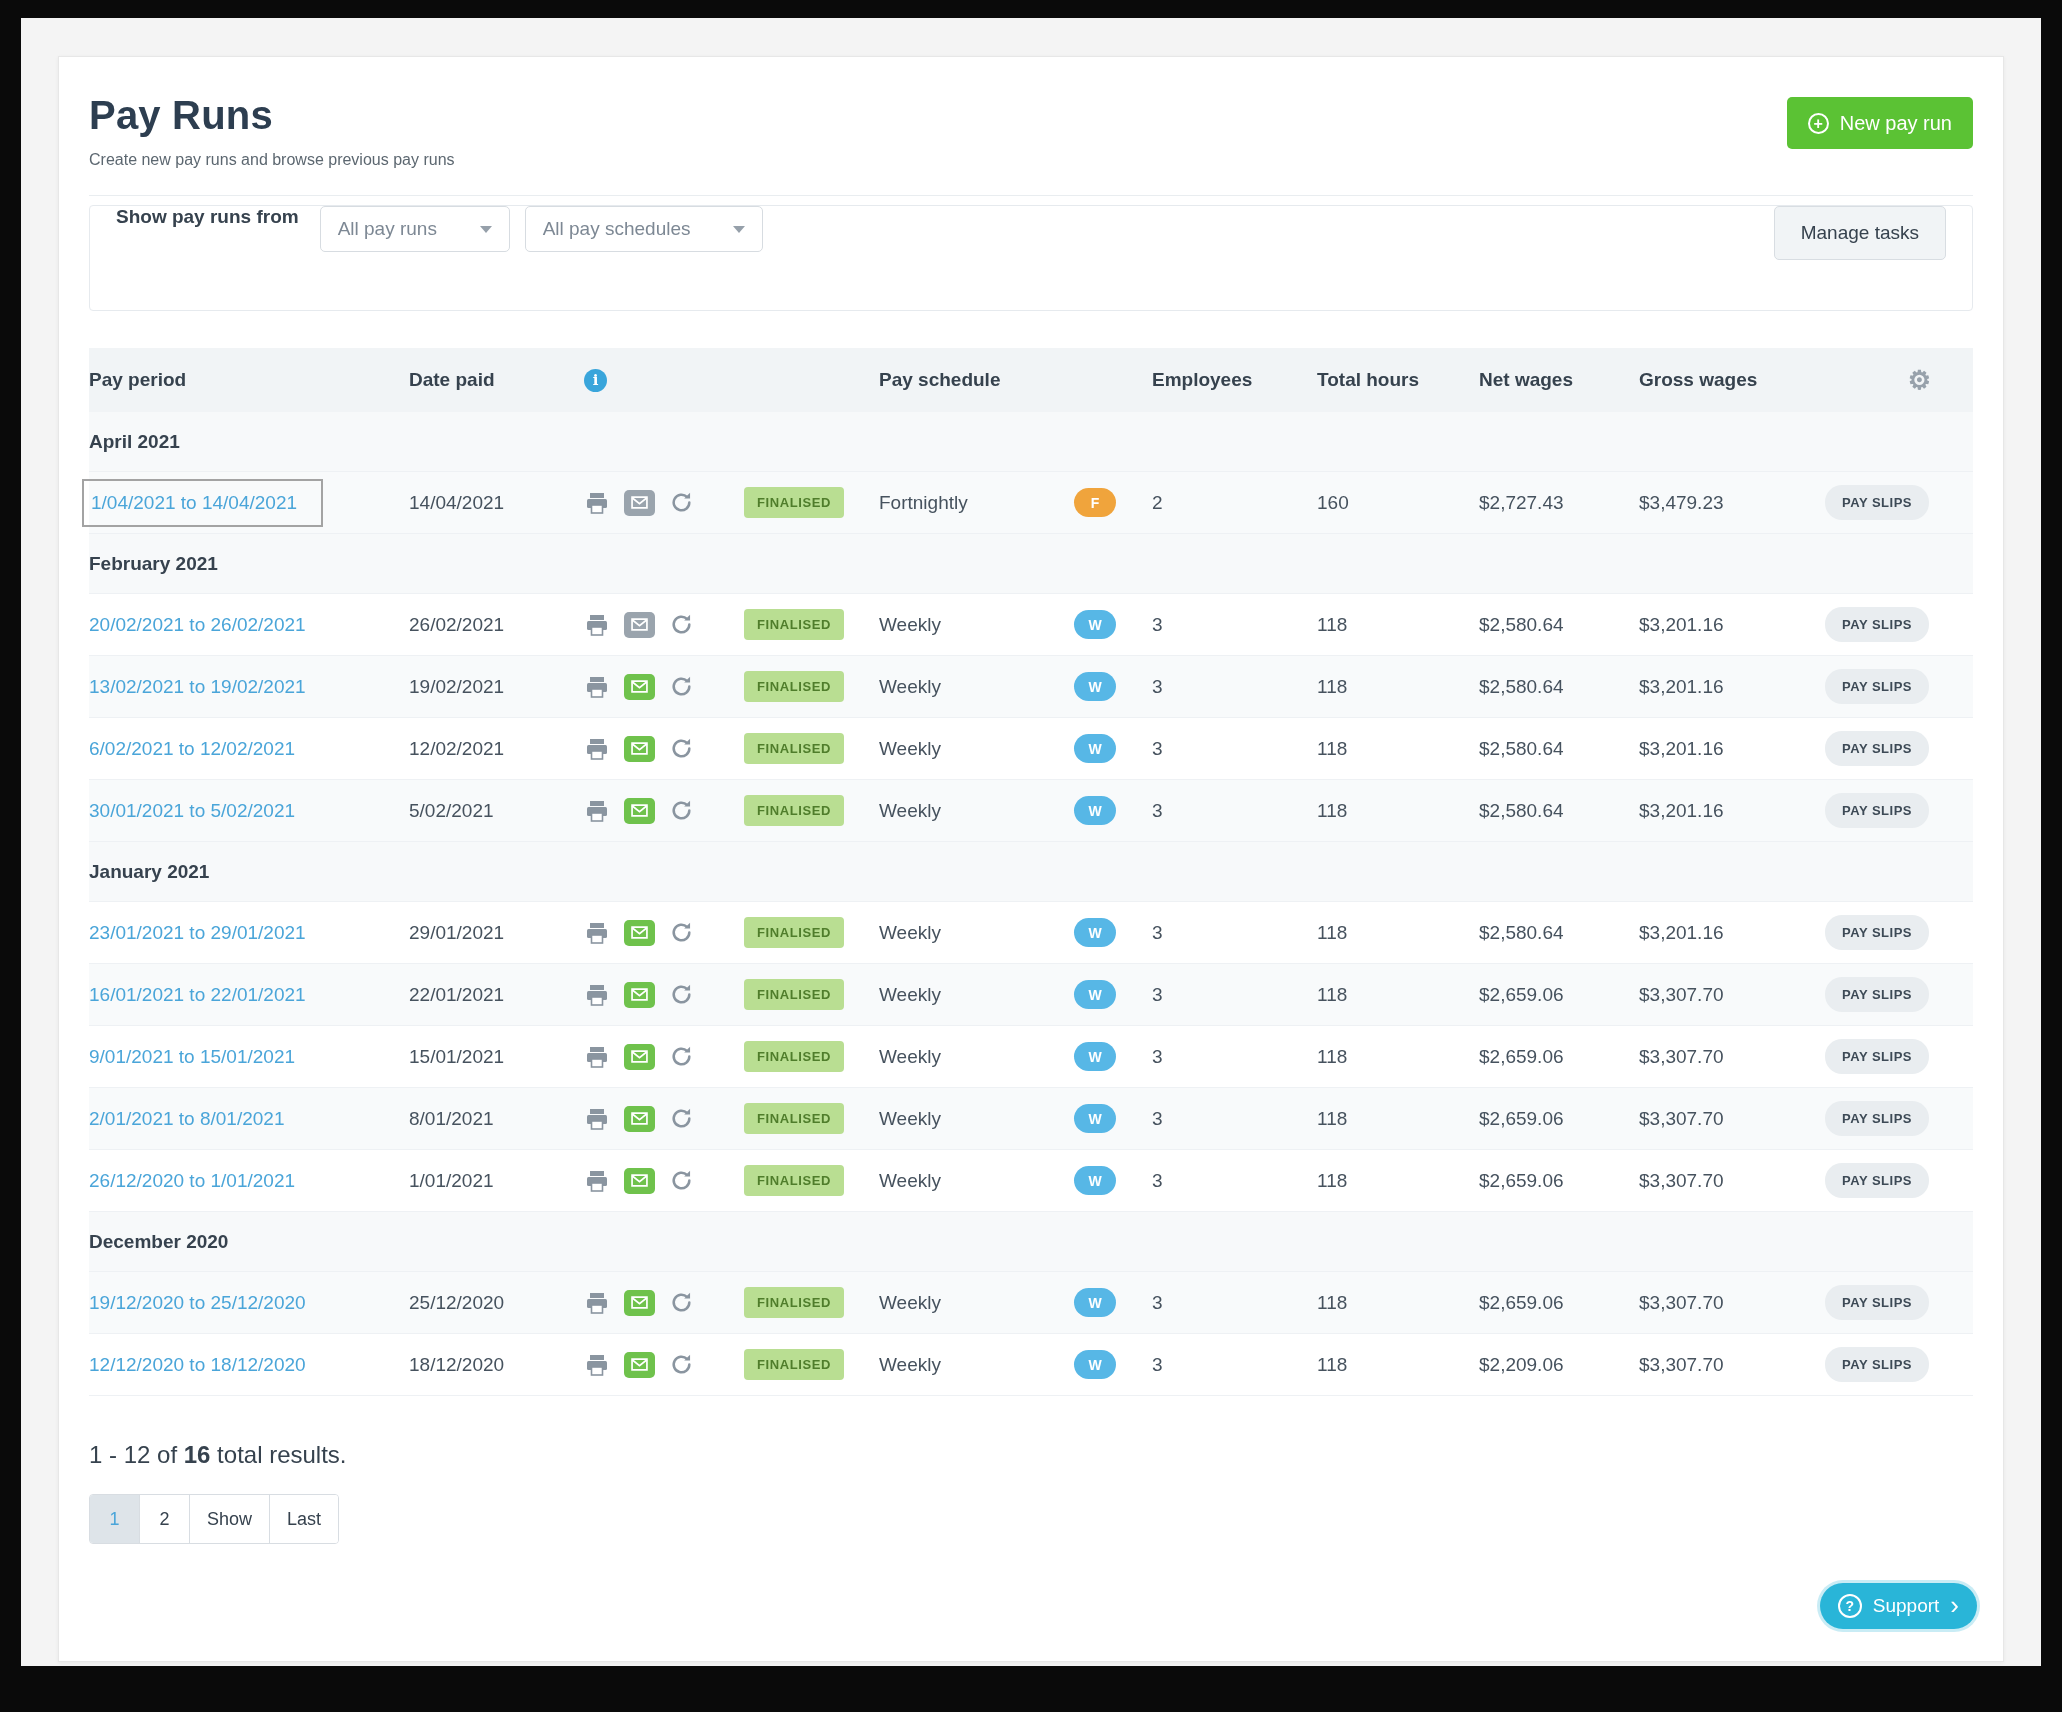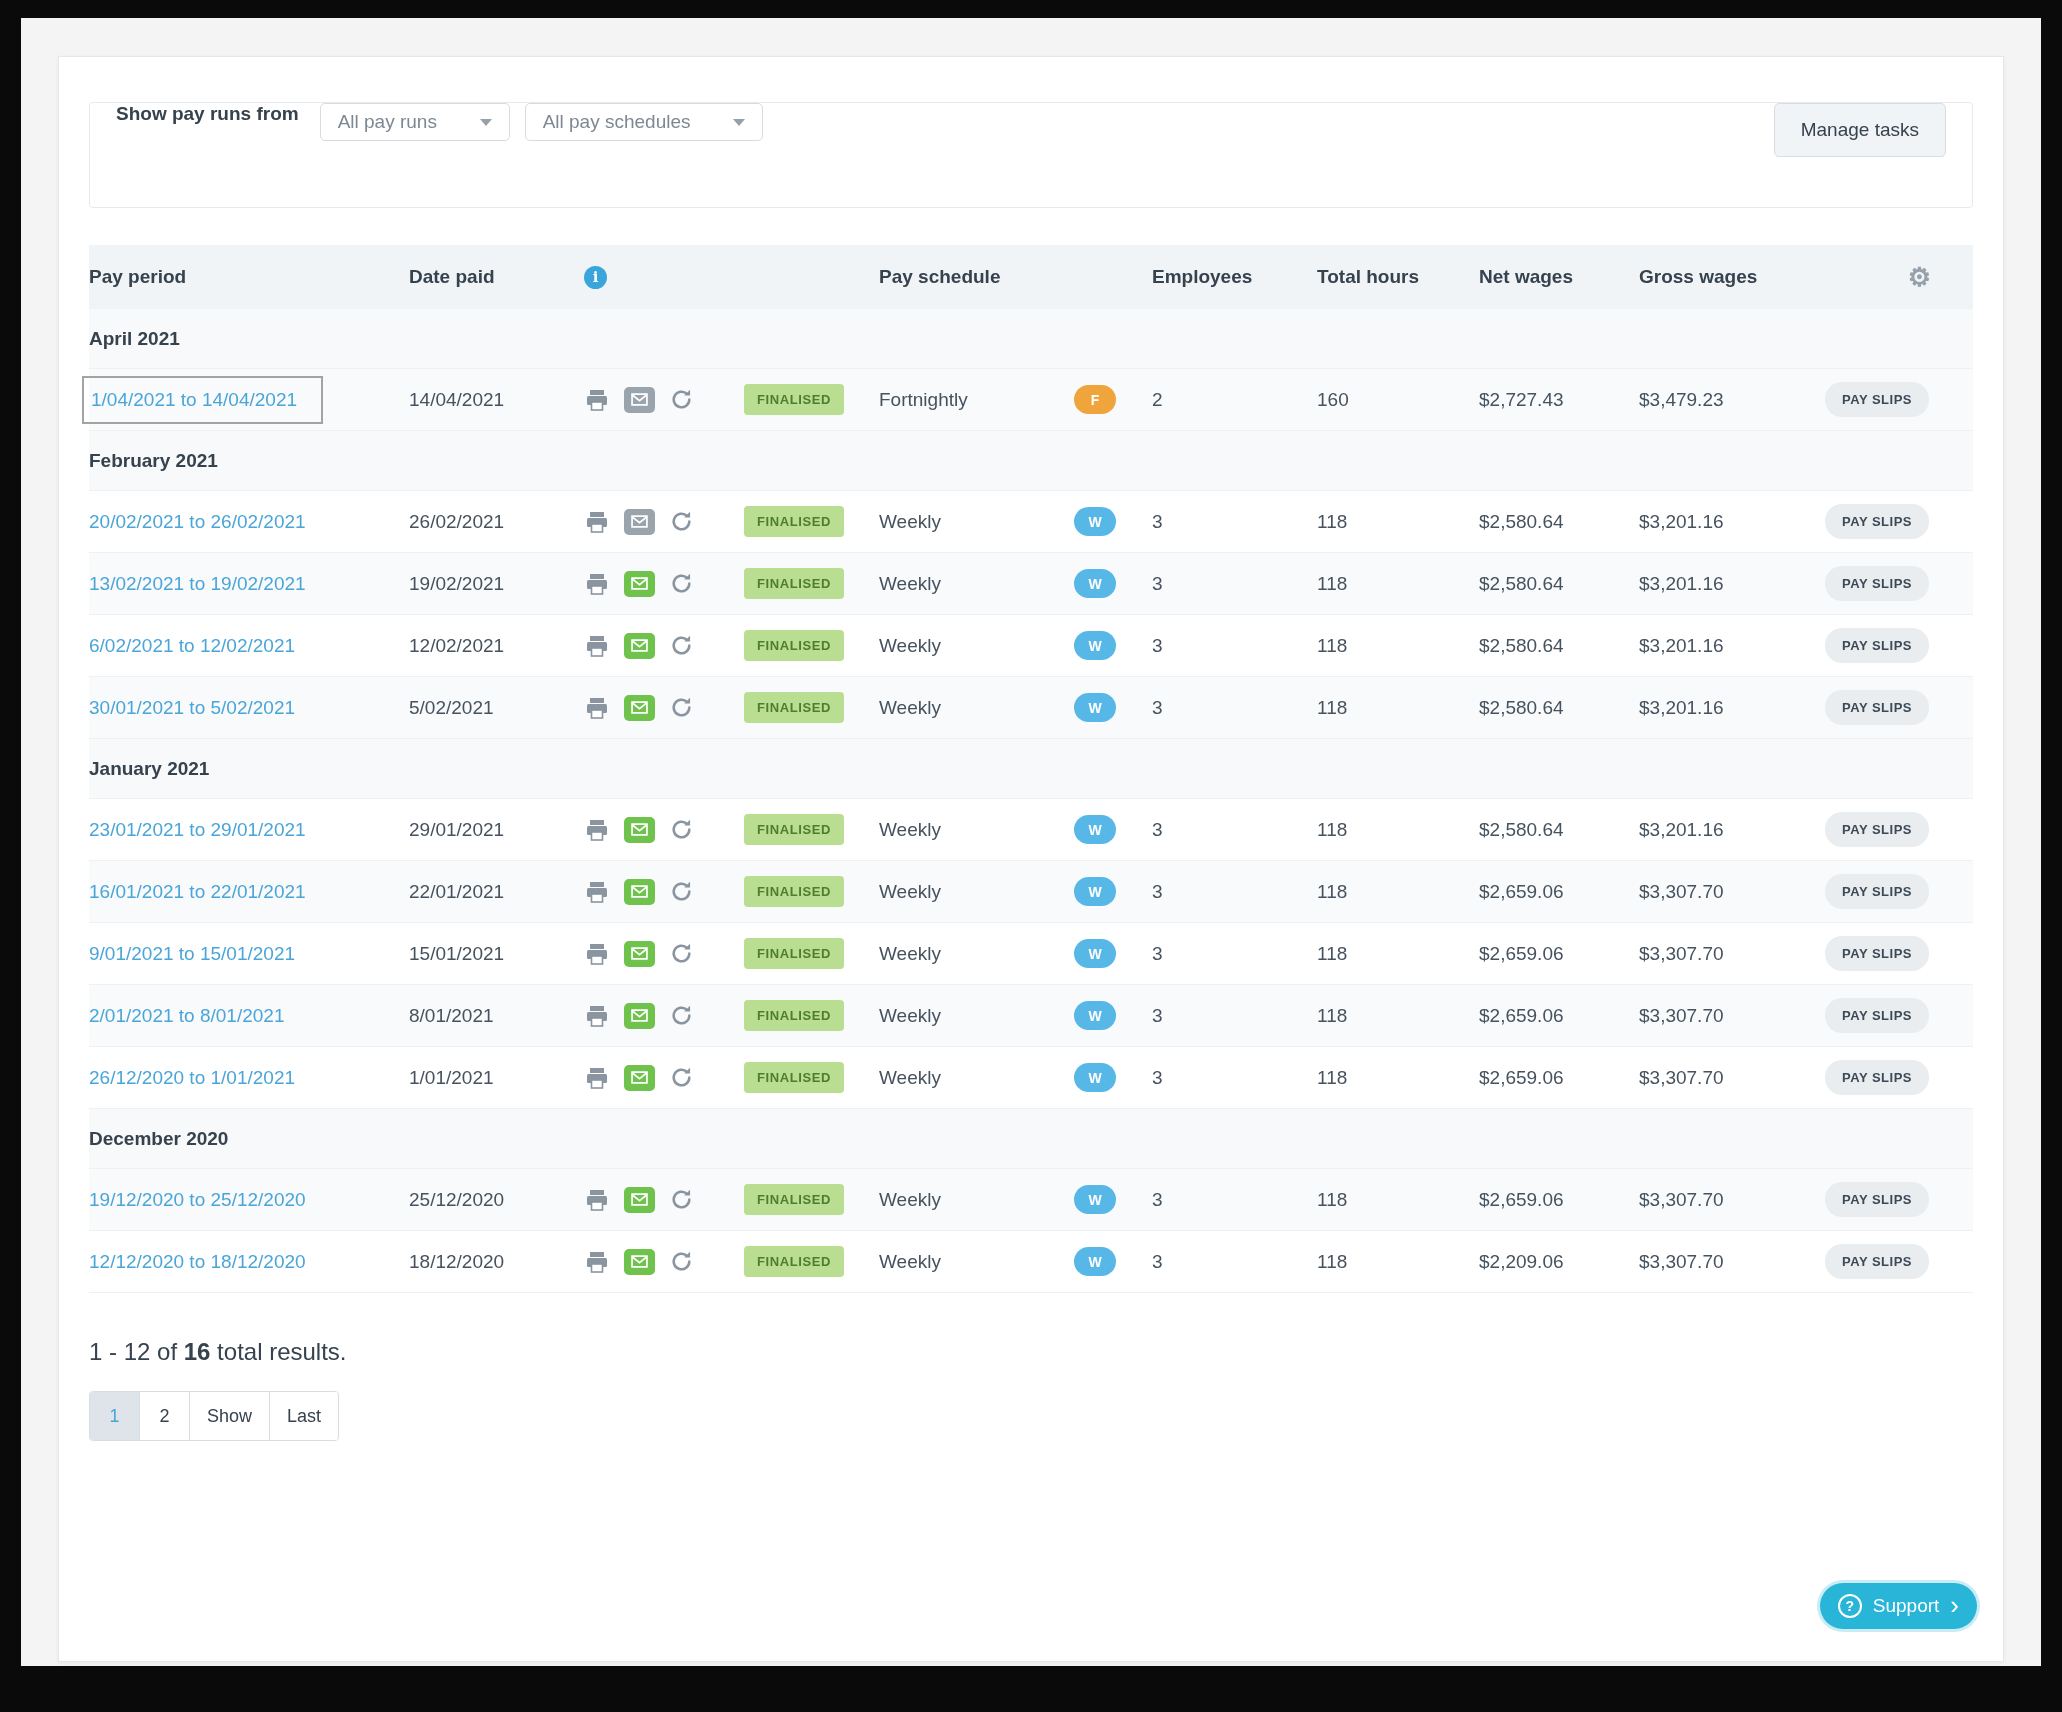--- a/index.html
+++ b/index.html
@@ -16,21 +16,21 @@
   .new-pay-run { position: absolute; top: 4px; right: 0; height: 52px; background: #5bc234; border: none;
                  border-radius: 5px; color: #fff; font-size: 20px; display: flex; align-items: center;
                  gap: 11px; padding: 0 21px; cursor: pointer; font-family: inherit; }
   .plus-circle { width: 21px; height: 21px; border: 2px solid #fff; border-radius: 50%; font-size: 16px;
                  font-weight: 700; line-height: 17px; text-align: center; display: inline-block; }
 
   
   .filter-box { margin-top: 9px; border: 1px solid #e6eaee; border-radius: 4px; height: 106px;
                 display: flex; align-items: flex-start; padding: 0 26px; gap: 15px; background: #fff; }
   .filter-label { font-weight: 700; font-size: 19px; color: #36424e; margin-right: 6px; }
-  .select { height: 38px; border: 1px solid #d7dce1; border-radius: 5px; display: flex; align-items: center;
+  .select { height: 46px; border: 1px solid #d7dce1; border-radius: 5px; display: flex; align-items: center;
             justify-content: space-between; padding: 12px 17px; color: #7d8894; font-size: 19px;
             background: #fff; cursor: pointer; }
   .select1 { width: 190px; }
   .select2 { width: 238px; gap: 20px; }
   .caret { width: 0; height: 0; border-left: 6px solid transparent; border-right: 6px solid transparent;
            border-top: 7px solid #96a0aa; }
   .manage-tasks { margin-left: auto; height: 54px; padding: 0 26px; background: #f1f4f6; border: 1px solid #d8dde2;
                   border-radius: 5px; font-size: 19px; color: #36424e; display: flex; align-items: center;
                   cursor: pointer; font-family: inherit; }
 
@@ -90,20 +90,28 @@
               font-weight: 700; display: inline-flex; align-items: center; justify-content: center; }
   .chev { font-size: 26px; line-height: 1; margin-top: -3px; }
 </style>
 </head>
 <body>
 
 <div class="screen">
   <div class="inner">
     <div class="card">
 
+      <div class="card-header">
+        <div class="page-title">Pay Runs</div>
+        <div class="page-subtitle">Create new pay runs and browse previous pay runs</div>
+        <button class="new-pay-run">
+          <span class="plus-circle">+</span>
+          <span>New pay run</span>
+        </button>
+      </div>
 
       <div class="filter-box">
         <span class="filter-label">Show pay runs from</span>
         <div class="select select1">
           <span>All pay runs</span>
           <span class="caret"></span>
         </div>
         <div class="select select2">
           <span>All pay schedules</span>
           <span class="caret"></span>

